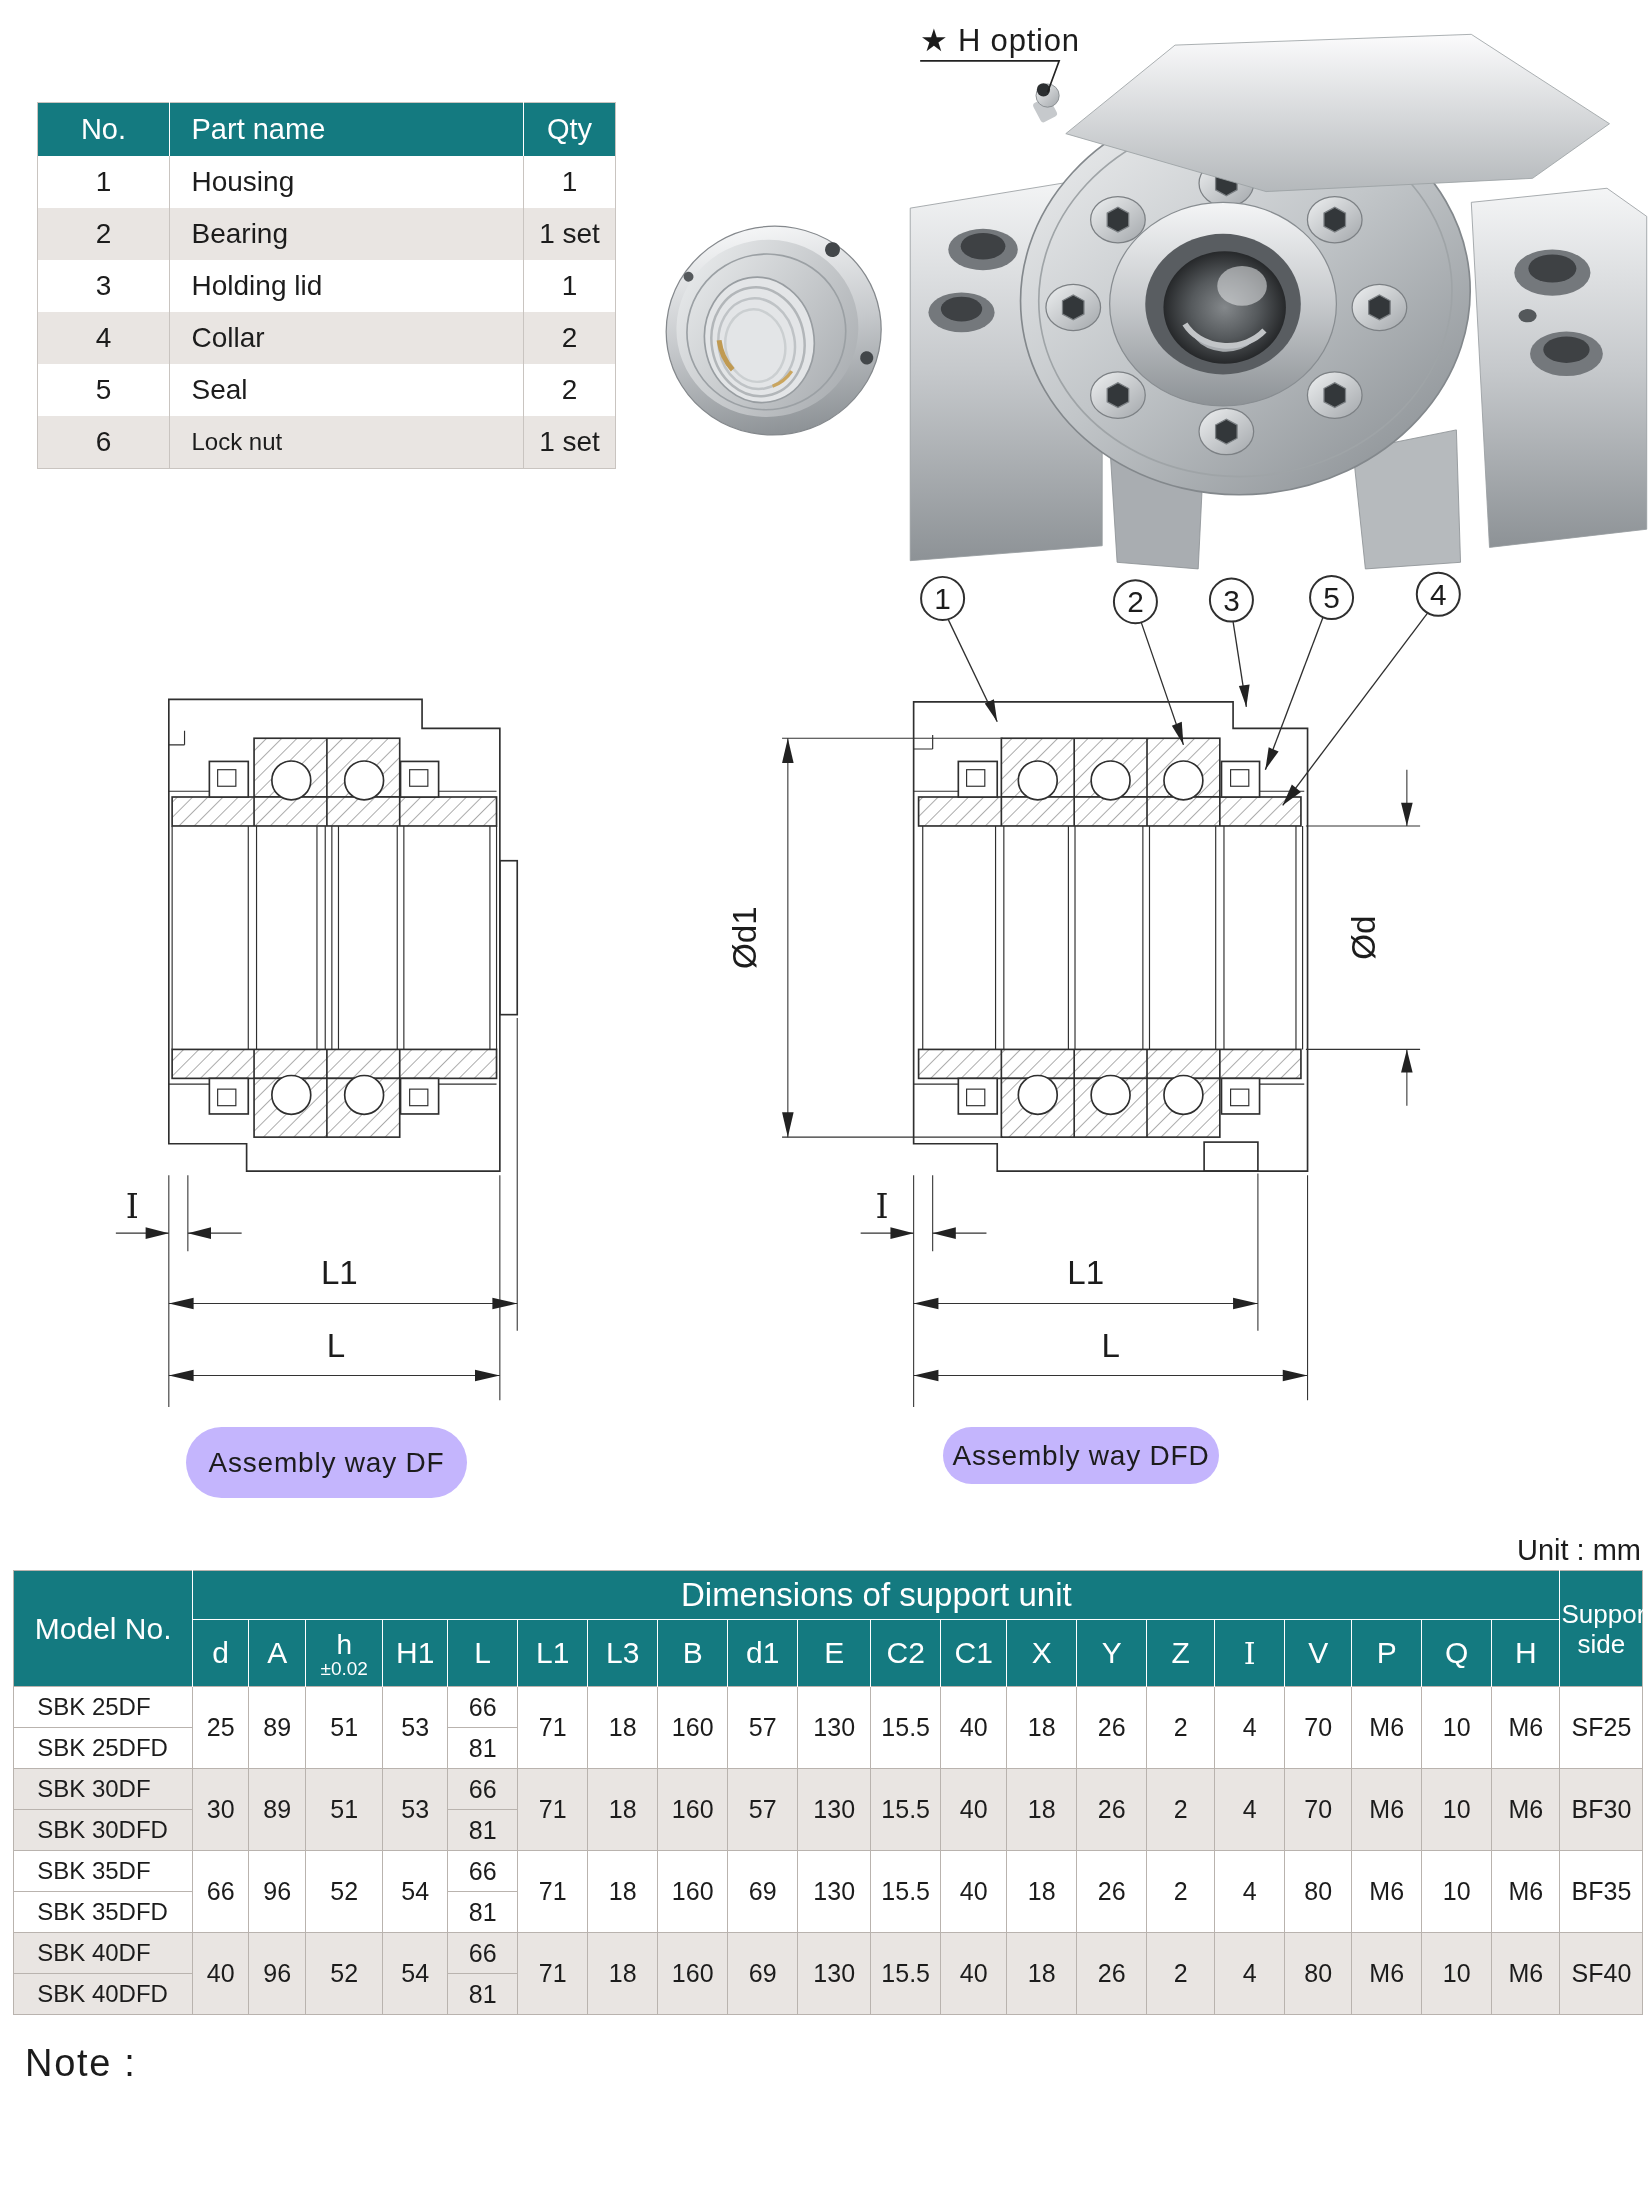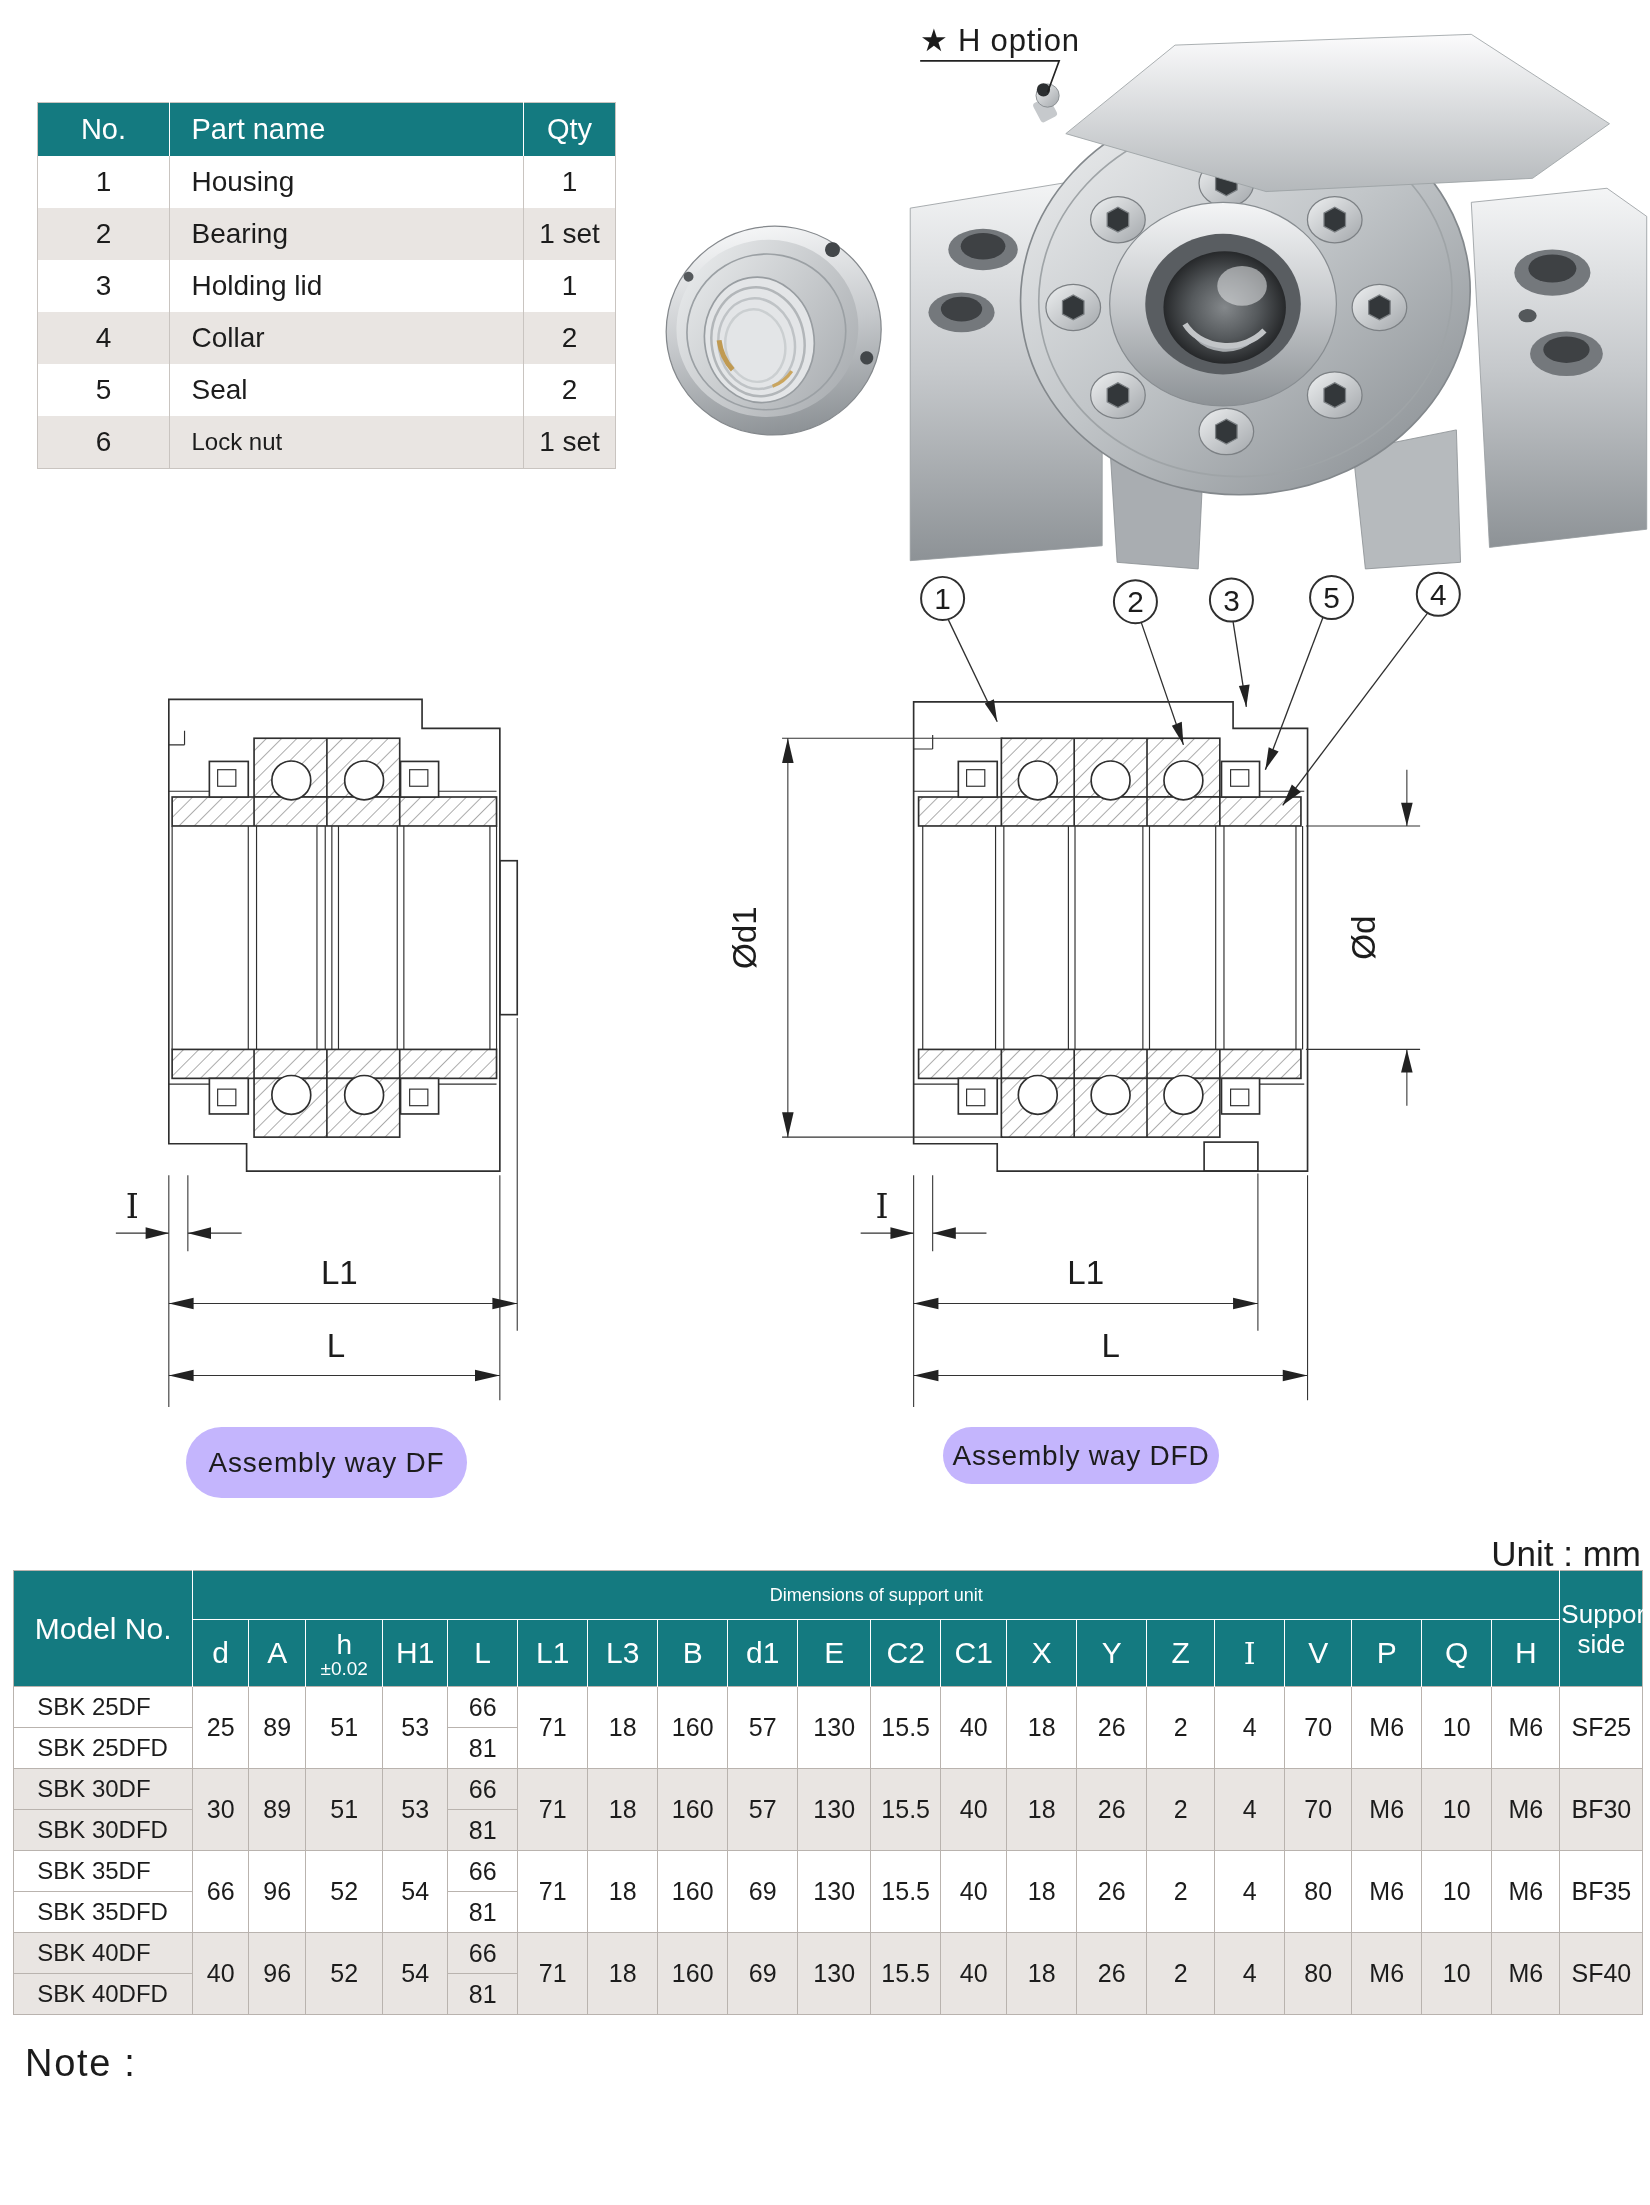--- a/index.html
+++ b/index.html
@@ -23,29 +23,29 @@
   
   #hopt{left:920px;top:21.5px;font-size:31px;letter-spacing:0.8px;}
 
   
   .pill{background:#c4b5fd;border-radius:36px;display:flex;align-items:center;justify-content:center;
         font-size:28px;letter-spacing:0.8px;}
   #pill-df{left:186px;top:1427px;width:281px;height:71px;}
   #pill-dfd{left:943px;top:1427px;width:276px;height:57px;}
 
   
-  #unit{left:1307px;top:1534px;width:334px;text-align:right;font-size:35px;}
+  #unit{left:1307px;top:1534px;width:334px;text-align:right;font-size:29px;}
 
   
   #dims{left:13.2px;top:1570px;width:1627px;}
   #dims table{border-collapse:collapse;width:1627px;table-layout:fixed;border:0.8px solid #b9b3ae;}
   #dims th{background:#147a80;color:#fff;font-weight:normal;}
   #dims thead th{border-left:1.7px solid #fff;}
   #dims thead tr:first-child th:first-child{border-left:none;}
-  #dims .ttl{font-size:18px;height:46px;border-bottom:1.7px solid #fff;}
+  #dims .ttl{font-size:33px;height:46px;border-bottom:1.7px solid #fff;}
   #dims .mh{font-size:30px;}
   #dims .sup{font-size:26px;line-height:30px;}
   #dims .sub th{font-size:30px;height:64px;}
   #dims .hsub{font-size:19px;line-height:20px;}
   #dims .hmain{font-size:28px;line-height:28px;margin-top:3.3px;}
   #dims td{font-size:25px;text-align:center;border-left:0.8px solid #b9b3ae;border-top:0.8px solid #b9b3ae;}
   #dims td:first-child{border-left:none;}
   #dims tbody tr{height:41px;}
   #dims td.model{text-align:left;padding-left:23px;font-size:24px;}
   #dims tr.shade td{background:#e9e5e2;}

